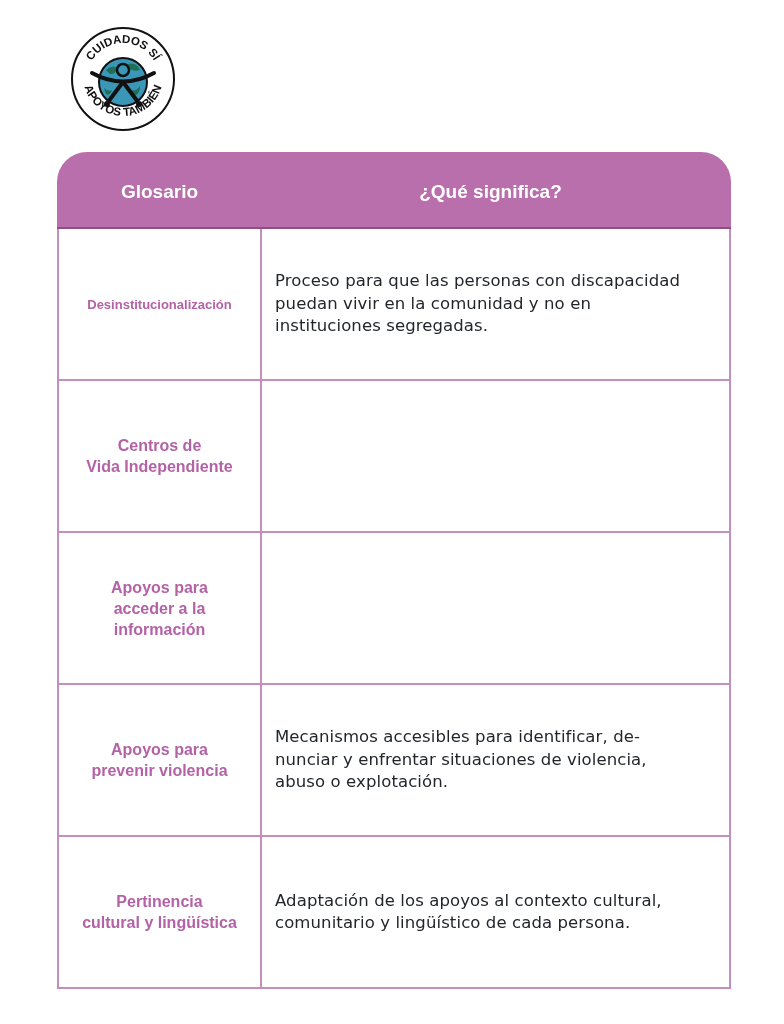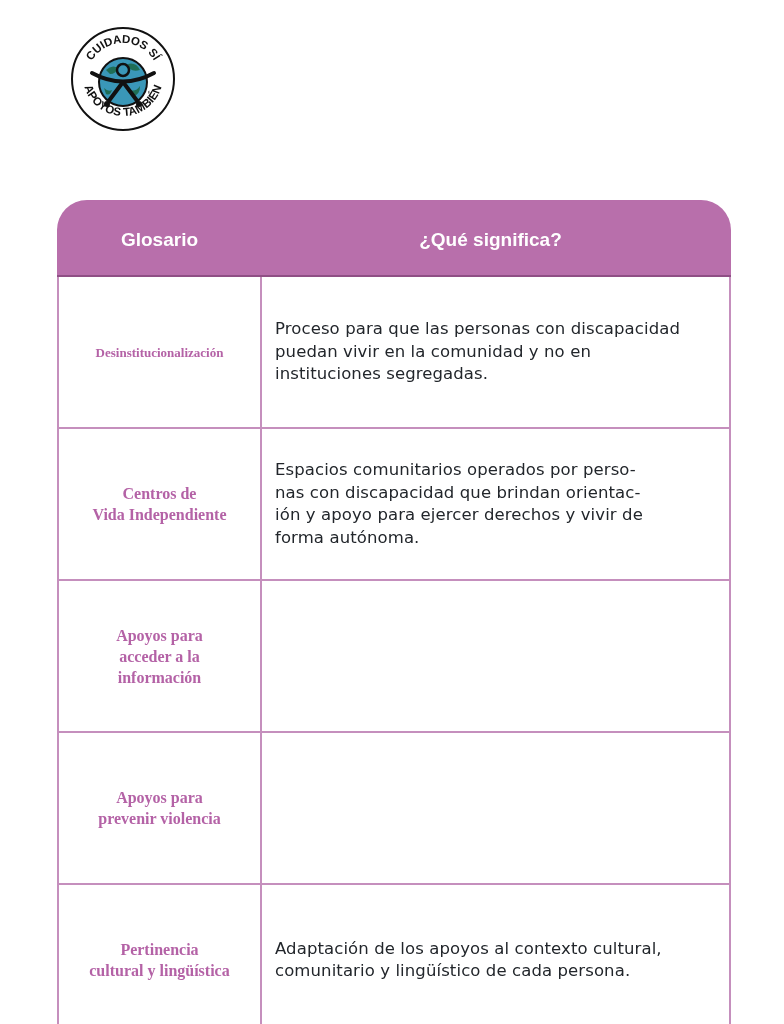--- a/index.html
+++ b/index.html
@@ -9,35 +9,35 @@
   }
   .logo {
     position:absolute; left:70px; top:26px; width:106px; height:106px;
   }
   .table {
     position:absolute; left:57px; top:152px; width:674px;
   }
   .header {
     height:75px; background:#b86fab; border-radius:30px 30px 0 0;
     border-bottom:2px solid #8f4f85; display:flex; align-items:center;
-    color:#ffffff; font-weight:bold; font-size:19px;margin-top:48px;
+    color:#ffffff; font-weight:bold; font-size:19px;
   }
   .header .h-term { width:205px; text-align:center; padding-top:4px; }
   .header .h-def { flex:1; text-align:center; padding-top:4px; padding-right:12px; }
   .body {
     border-left:2px solid #c58fbd; border-right:2px solid #c58fbd; border-bottom:2px solid #c58fbd;
   }
   .row {
     height:152px; display:flex; border-bottom:2px solid #c58fbd; box-sizing:border-box;
   }
   .row:last-child { border-bottom:none; height:150px;border-radius:7px; }
   .term {
     width:203px; border-right:2px solid #c58fbd; box-sizing:border-box;
     display:flex; align-items:center; justify-content:center; text-align:center;
-    color:#b462a6; font-weight:bold; font-size:16px; line-height:21px; padding:0 4px;font-family:Liberation Serif, serif;
+    color:#b462a6; font-weight:bold; font-size:16px; line-height:21px; padding:0 4px;
   }
   .term.small { font-size:13px; }
   .def {
     flex:1; display:flex; align-items:center; padding:0 12px 0 13px;
     color:#22262b; font-size:16.5px; line-height:22.5px;
     font-family: "DejaVu Sans", "Liberation Sans", sans-serif;
   }
   .def span { display:block; white-space:pre-line; letter-spacing:0.1px; }
 </style>
 </head>
@@ -80,38 +80,37 @@
           <span>Proceso para que las personas con discapacidad
 puedan vivir en la comunidad y no en
 instituciones segregadas.</span>
         </div>
     </div>
     <div class="row">
       <div class="term">
           <span style="white-space:pre-line">Centros de
 Vida Independiente</span>
         </div>
-      <div class="def">
-          <span>Espacios comunitarios operados por perso-
-nas con discapacidad que brindan orientac-
-ión y apoyo para ejercer derechos y vivir de
-forma autónoma.</span>
-        </div>
     </div>
     <div class="row">
       <div class="term">
           <span style="white-space:pre-line">Apoyos para
 acceder a la
 información</span>
         </div>
     </div>
     <div class="row">
       <div class="term">
           <span style="white-space:pre-line">Apoyos para
 prevenir violencia</span>
+        </div>
+      <div class="def">
+          <span>Mecanismos accesibles para identificar, de-
+nunciar y enfrentar situaciones de violencia,
+abuso o explotación.</span>
         </div>
     </div>
     <div class="row">
       <div class="term">
           <span style="white-space:pre-line">Pertinencia
 cultural y lingüística</span>
         </div>
       <div class="def">
           <span>Adaptación de los apoyos al contexto cultural,
 comunitario y lingüístico de cada persona.</span>

